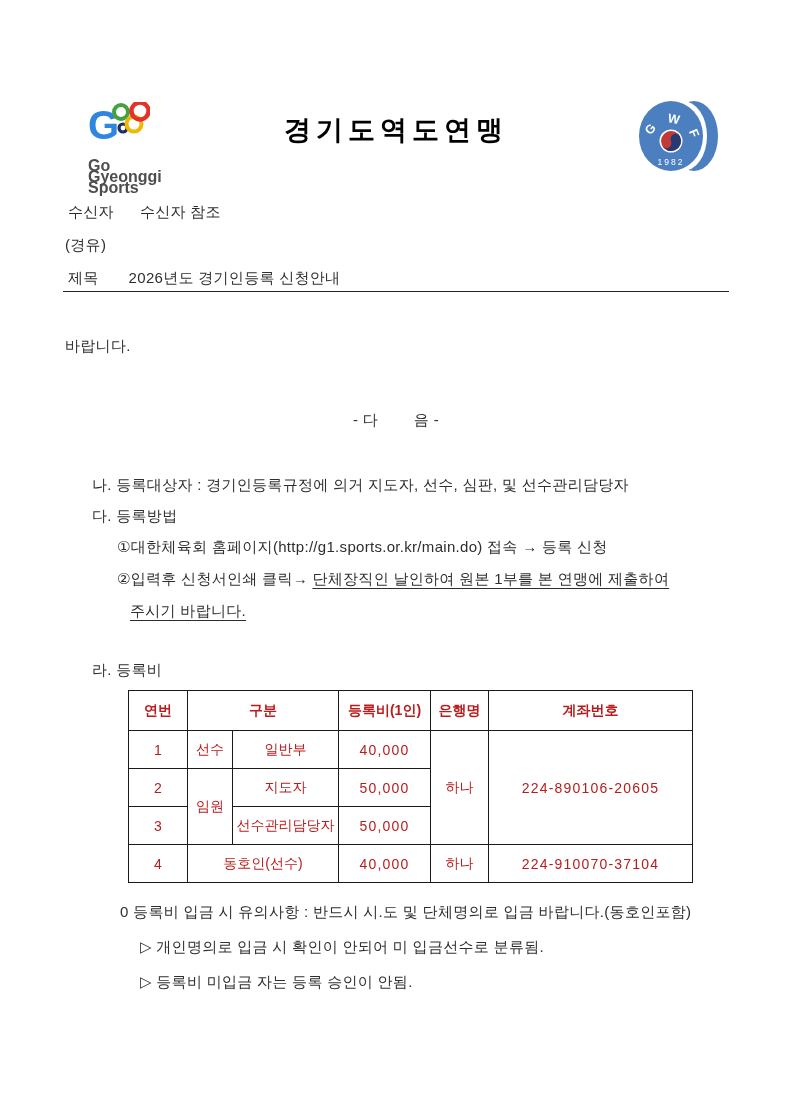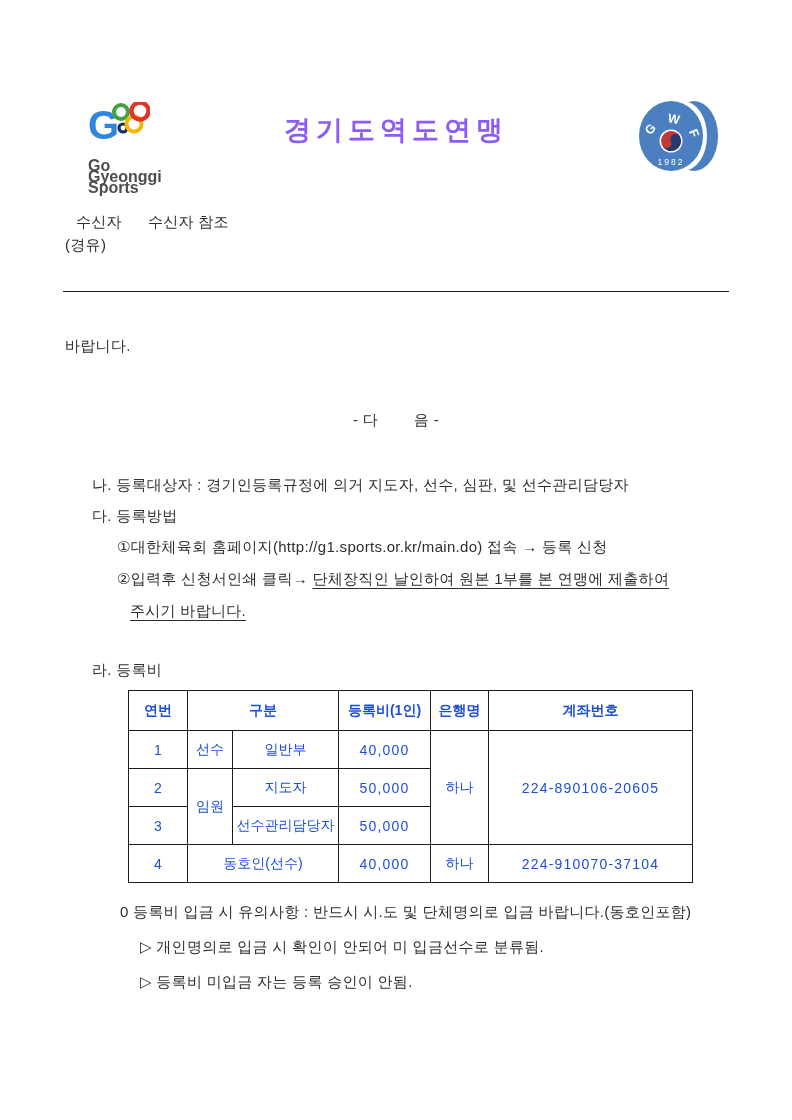--- a/index.html
+++ b/index.html
@@ -12,34 +12,34 @@
     background: #ffffff;
     font-family: "Liberation Sans", "DejaVu Sans", sans-serif;
     color: #2e2e2e;
     overflow: hidden;
   }
   .abs { position: absolute; }
   .line { font-size: 15px; letter-spacing: 0.3px; white-space: nowrap; }
   .doc-title {
     top: 112px; left: 0; width: 100%;
     text-align: center;
-    font-size: 27px; font-weight: bold; color: #8b5cf6;
+    font-size: 27px; font-weight: bold; color: #000000;
     letter-spacing: 5px;
   }
   
   .left-logo { top: 102px; left: 88px; width: 64px; }
   .left-logo .logo-text {
     margin-top: 8px;
     font-size: 16px; line-height: 11px; font-weight: bold;
     color: #4d4d4d; letter-spacing: 0;
   }
   
   .right-logo { top: 96px; left: 637px; width: 84px; height: 84px; }
   
-  .recipient-row { top: 213px; left: 68px; margin-left: 8px; }
+  .recipient-row { top: 203px; left: 68px; }
   .recipient-row .val { margin-left: 26px; }
   .via-row { top: 236px; left: 65px; }
   .subject-row { top: 269px; left: 68px; }
   .subject-row .val { margin-left: 30px; }
   .rule { top: 291px; left: 63px; width: 666px; border-top: 1.6px solid #222; }
   .intro1 { top: 303px; left: 65px; }
   .intro2 { top: 337px; left: 65px; }
   .daum { top: 411px; left: 63px; width: 666px; text-align: center; white-space: pre; }
   .item-ga { top: 441px; left: 92px; }
   .item-na { top: 476px; left: 92px; }
@@ -47,21 +47,21 @@
   .method1 { top: 538px; left: 117px; }
   .method2 { top: 570px; left: 117px; }
   .method2-cont { top: 602px; left: 130px; }
   .submit-method { top: 632px; left: 127px; }
   .item-ra { top: 661px; left: 92px; }
   .u { text-decoration: underline; text-underline-offset: 3.5px; }
   
   .fee-table {
     top: 690px; left: 128px;
     border-collapse: collapse;
-    font-size: 14px; color: #1d4ed8;
+    font-size: 14px; color: #b91c1c;
     table-layout: fixed;
   }
   .fee-table th, .fee-table td {
     border: 1.5px solid #1a1a1a;
     text-align: center; vertical-align: middle;
     white-space: nowrap; overflow: hidden;
   }
   .fee-table th { height: 40px; font-weight: bold; }
   .fee-table td { height: 38px; font-weight: normal; }
   .col-no { width: 59px; }
@@ -113,20 +113,23 @@
         <path d="M 24 45 A 10 10 0 0 0 44 45 A 5 5 0 0 0 34 45 A 5 5 0 0 1 24 45 Z" fill="#253a75"></path>
       </g>
       <text x="34" y="69" text-anchor="middle" font-size="8.5" fill="#ffffff" letter-spacing="2" font-family="Liberation Sans, DejaVu Sans, sans-serif">1982</text>
     </svg>
   </div>
 
   <div class="abs line recipient-row">
     <span>수신자</span><span class="val">수신자 참조</span>
   </div>
   <div class="abs line via-row">(경유)</div>
+  <div class="abs line subject-row">
+    <span>제목</span><span class="val">2026년도 경기인등록 신청안내</span>
+  </div>
   <div class="abs rule"></div>
 
   <div class="abs line intro2">바랍니다.</div>
 
   <div class="abs line daum">- 다        음 -</div>
 
   <div class="abs line item-na">나. 등록대상자 : 경기인등록규정에 의거 지도자, 선수, 심판, 및 선수관리담당자</div>
   <div class="abs line item-da">다. 등록방법</div>
   <div class="abs line method1">①대한체육회 홈페이지(http://g1.sports.or.kr/main.do) 접속 → 등록 신청</div>
   <div class="abs line method2">

